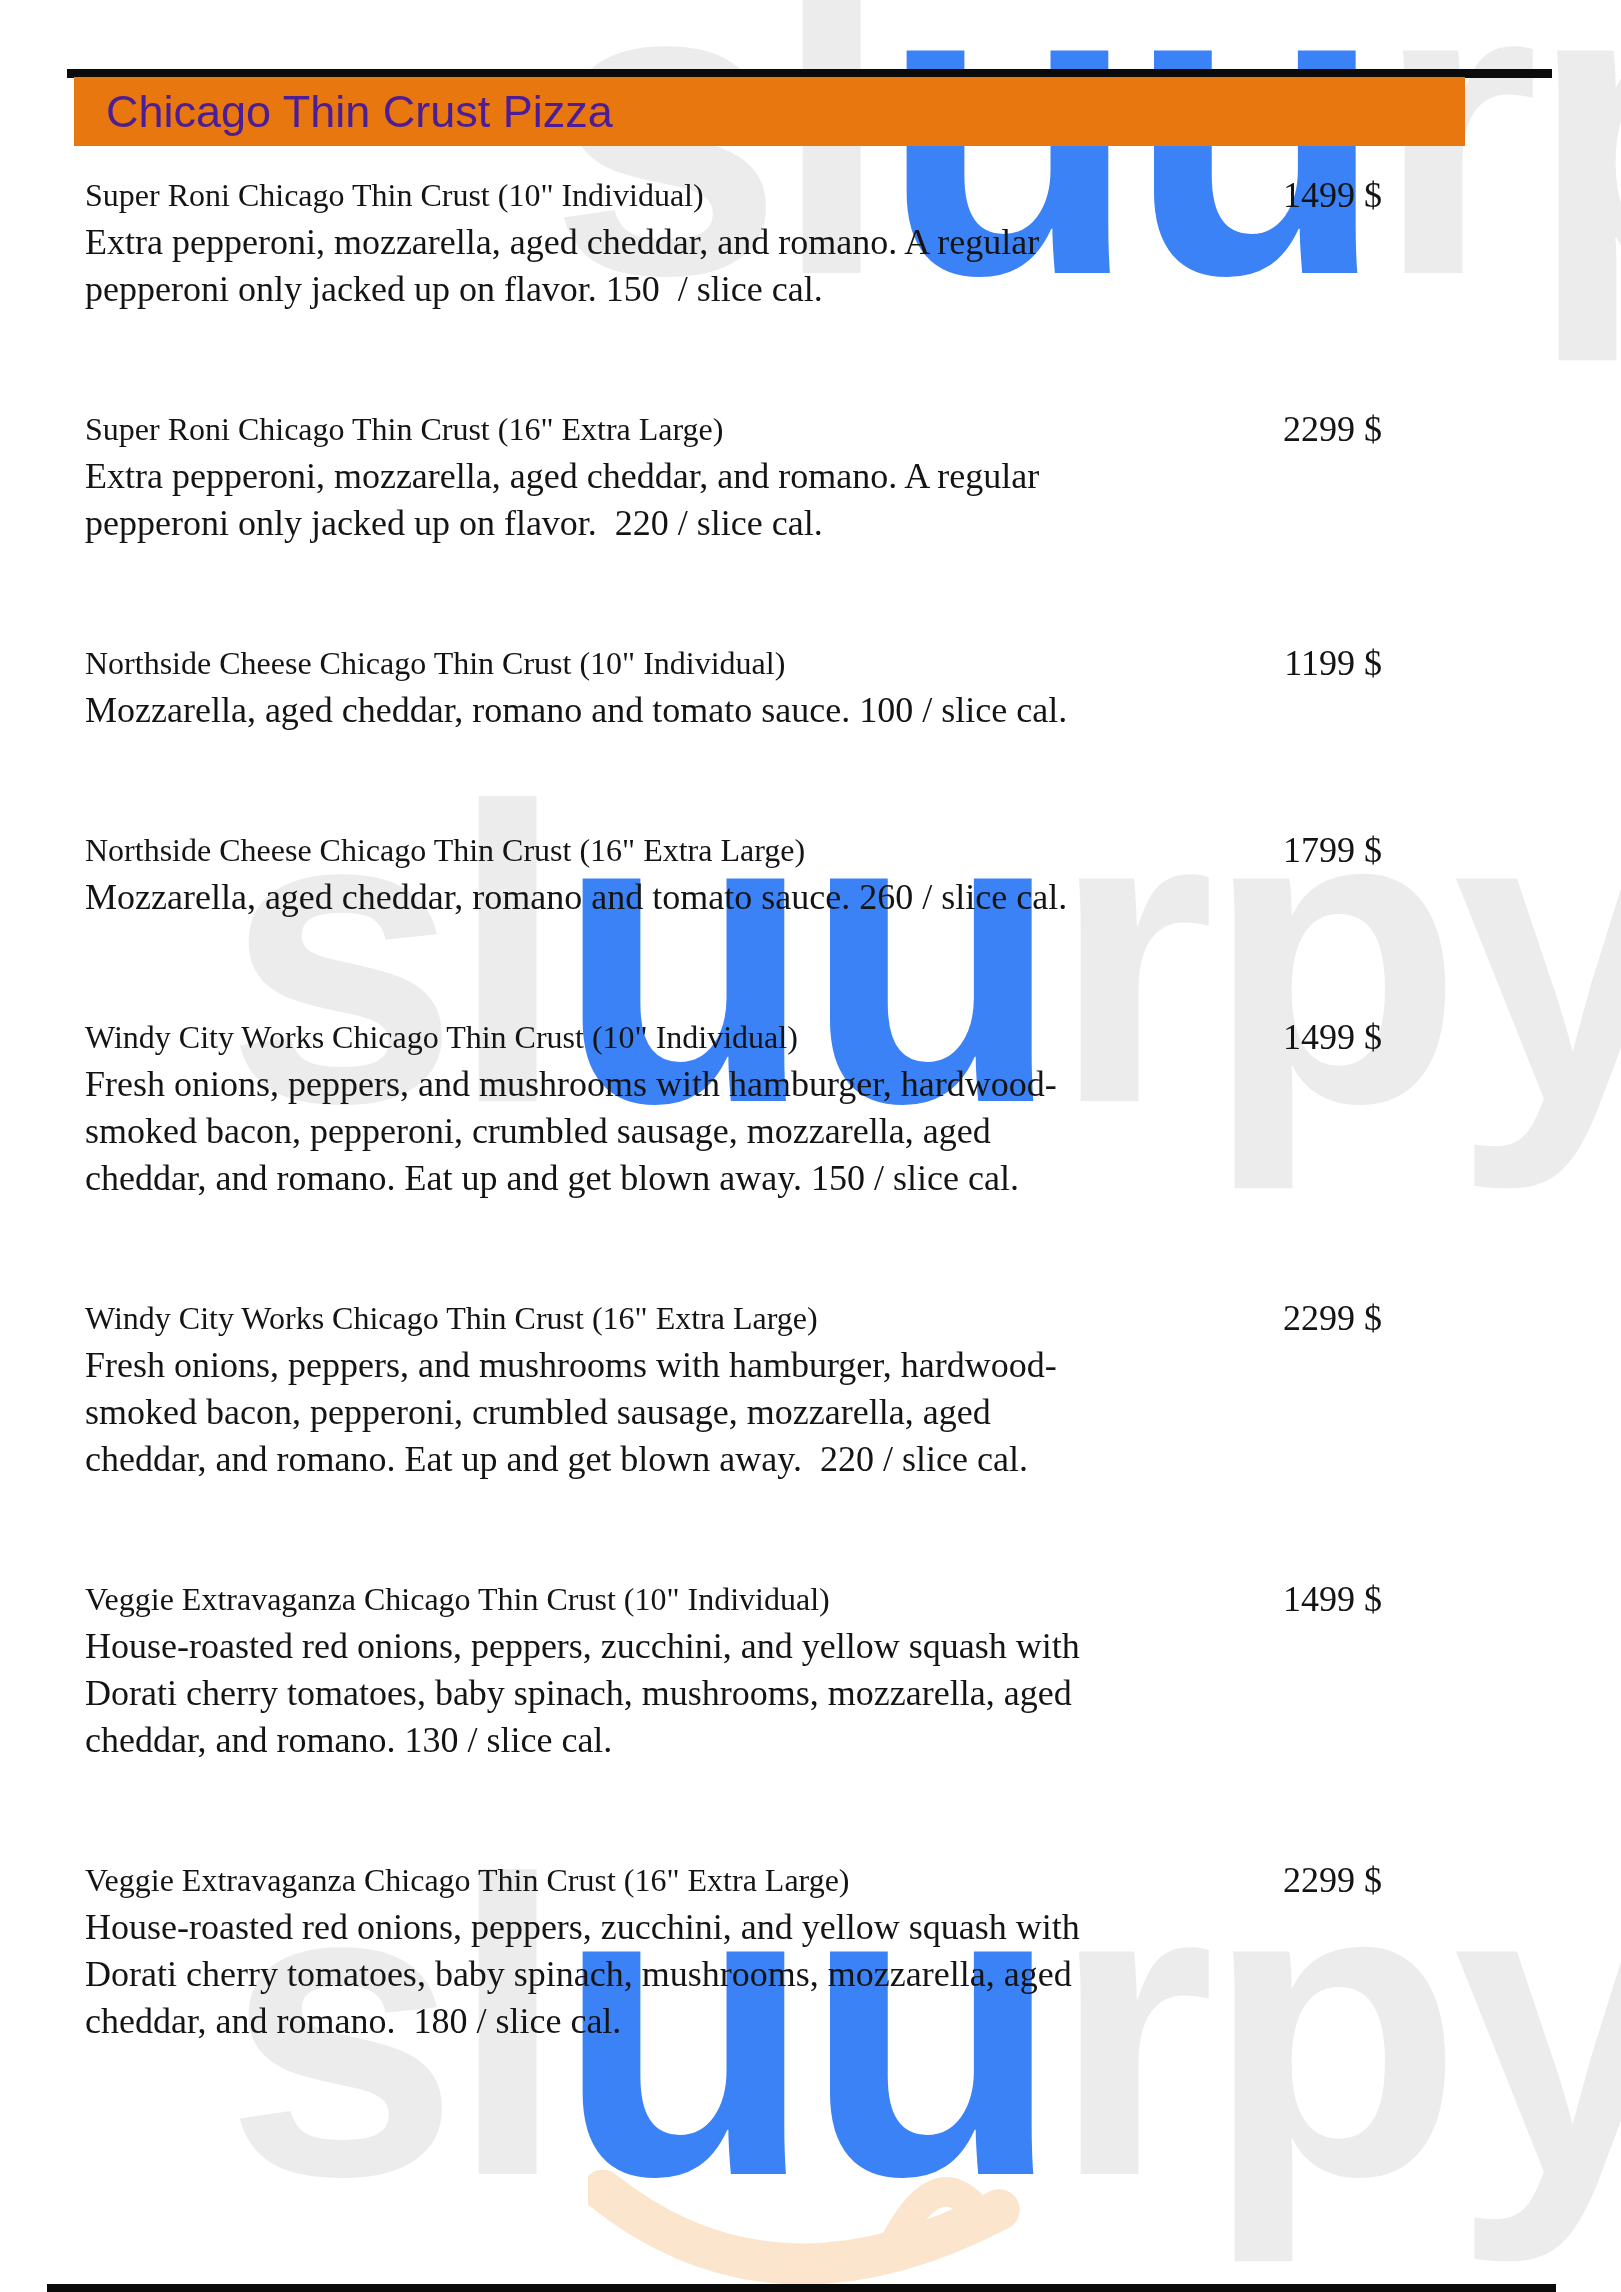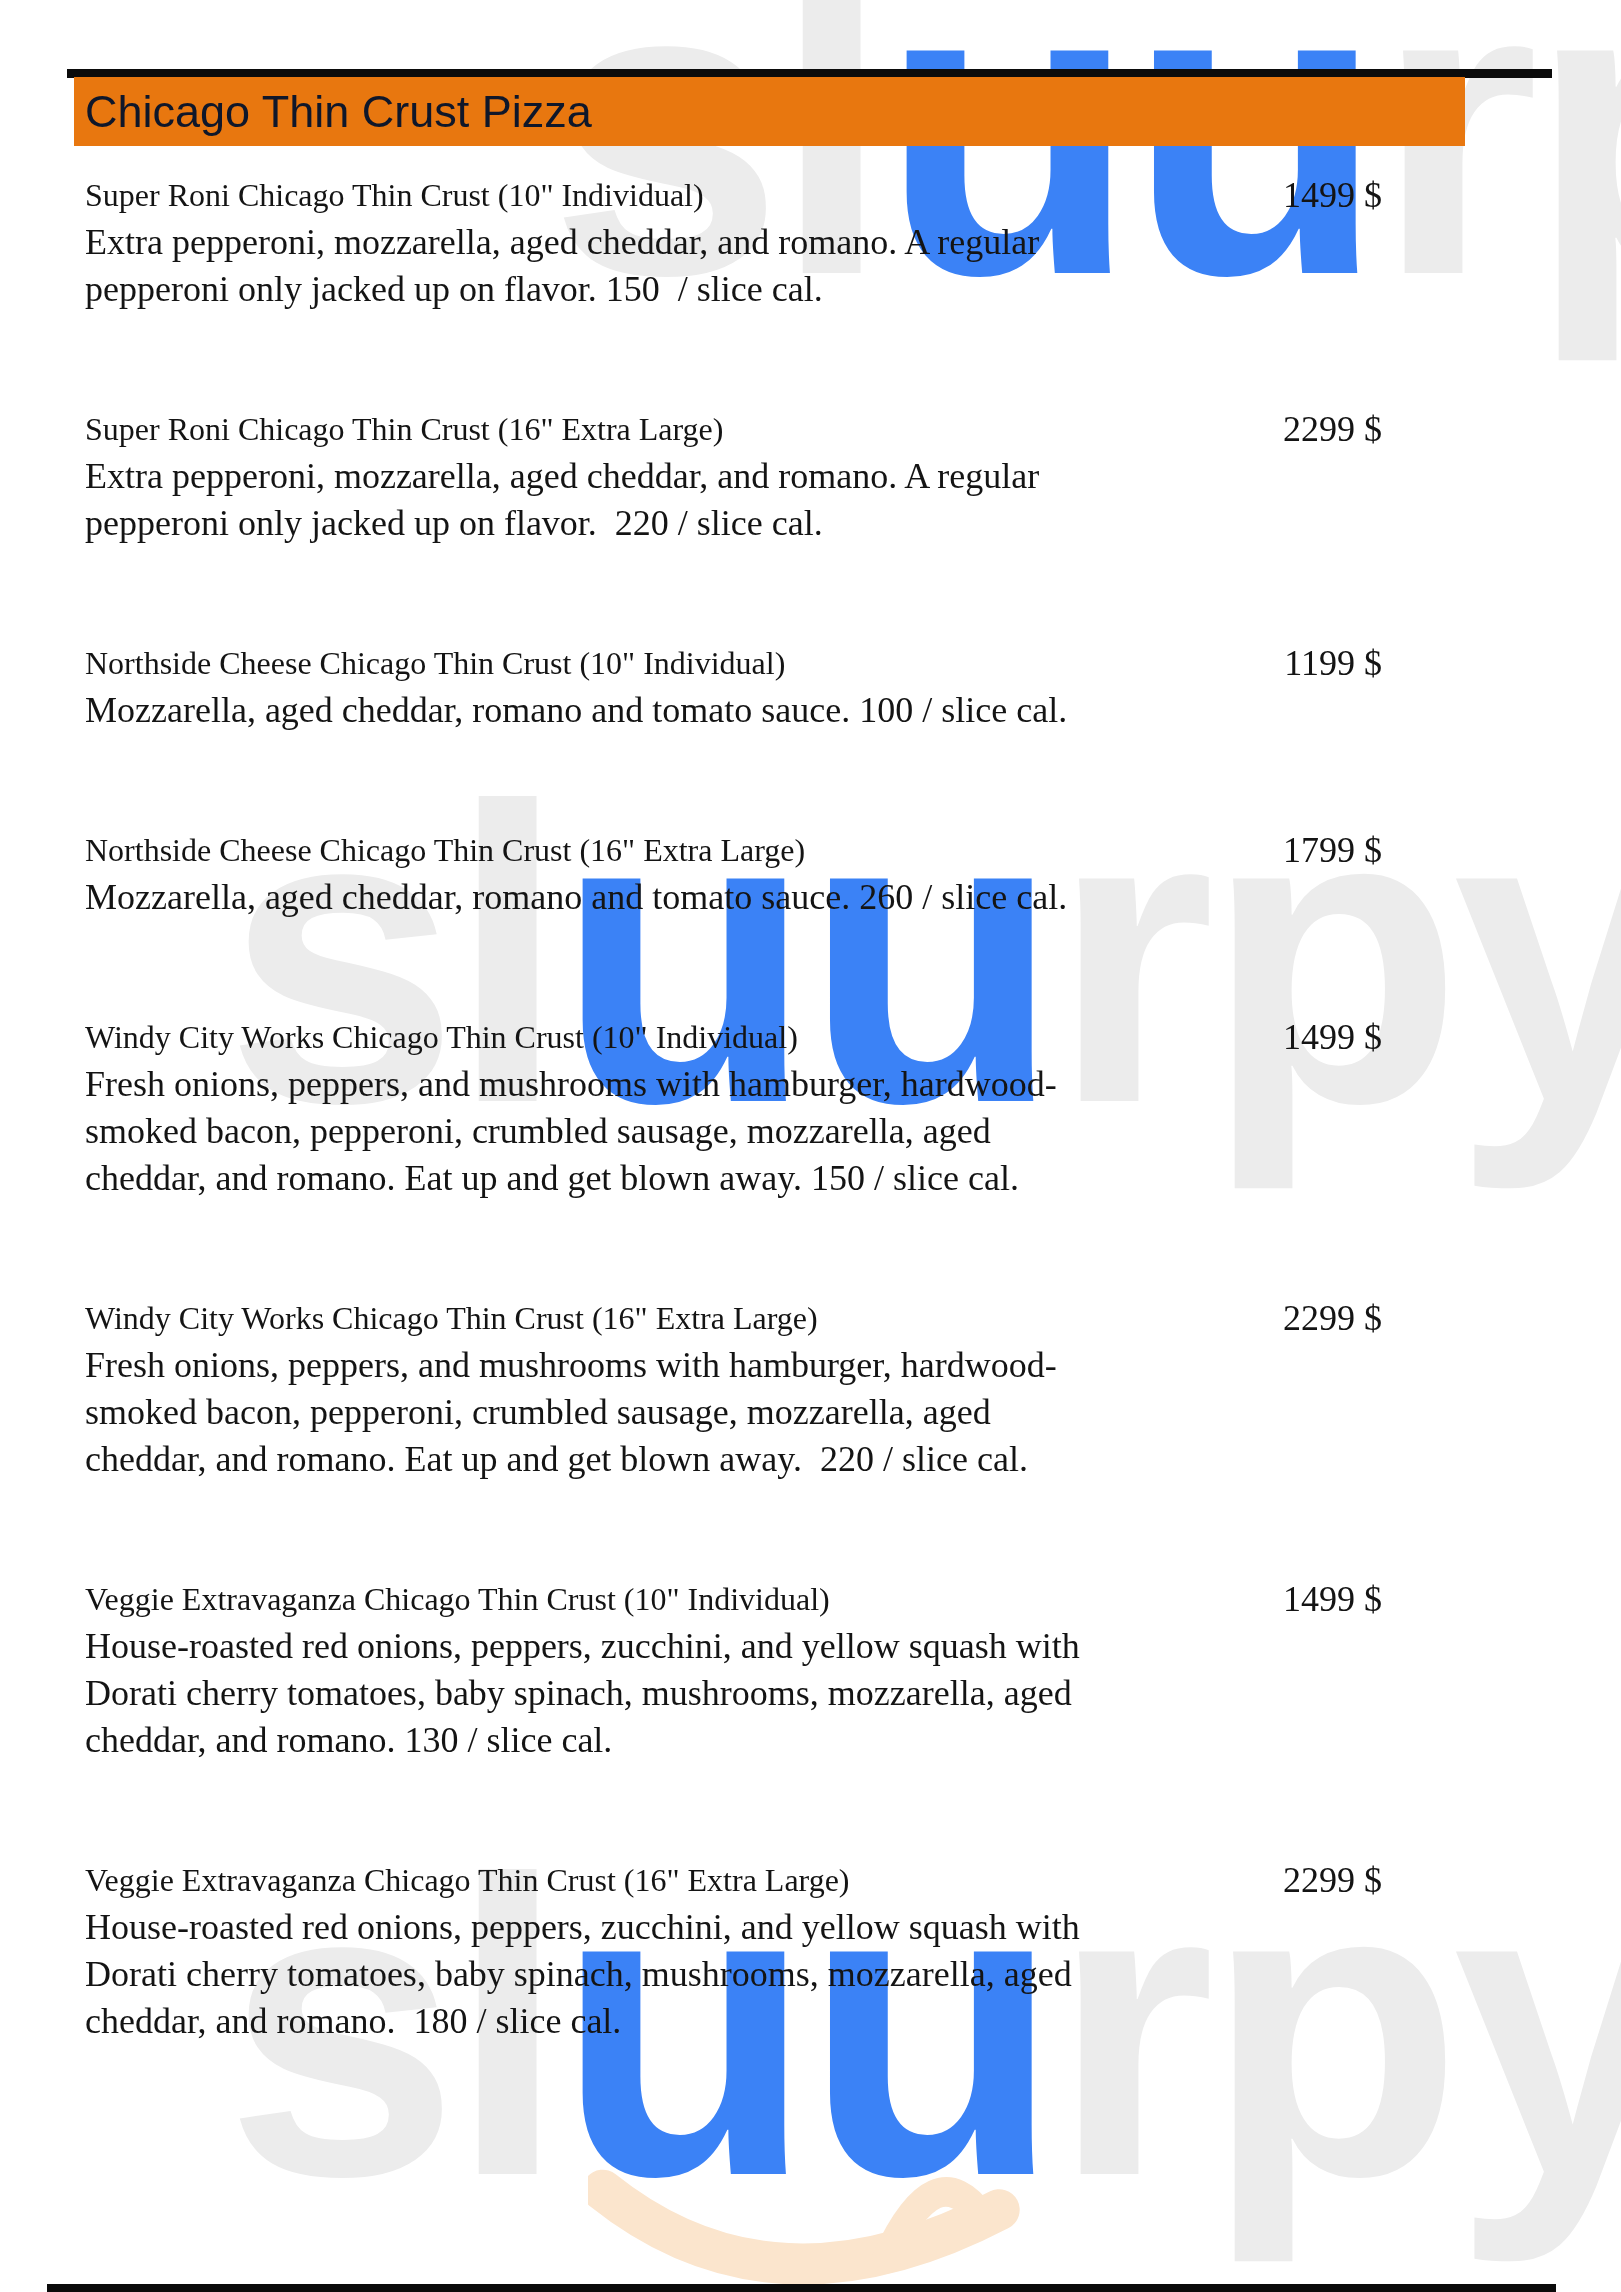--- a/index.html
+++ b/index.html
@@ -33,22 +33,22 @@
     position:absolute;left:67px;top:69px;
     width:1485px;height:8.8px;background:#0b0b0b;
   }
   .header-bar{
     position:absolute;left:74px;top:77px;
     width:1391px;height:69px;background:#e8770f;
   }
   .header-title{
     font-family:"Liberation Sans", sans-serif;
     font-size:45px;line-height:69px;
-    color:#0f172a;
-    padding-left:11px;
+    color:#4c1d95;
+    padding-left:32px;
     white-space:nowrap;
   }
   
   .menu-list{
     position:absolute;left:85px;top:172px;
     width:1297px;
   }
   .item{display:flex;align-items:flex-start;margin-bottom:93px;}
   .item-text{width:1176px;}
   .item-name{

